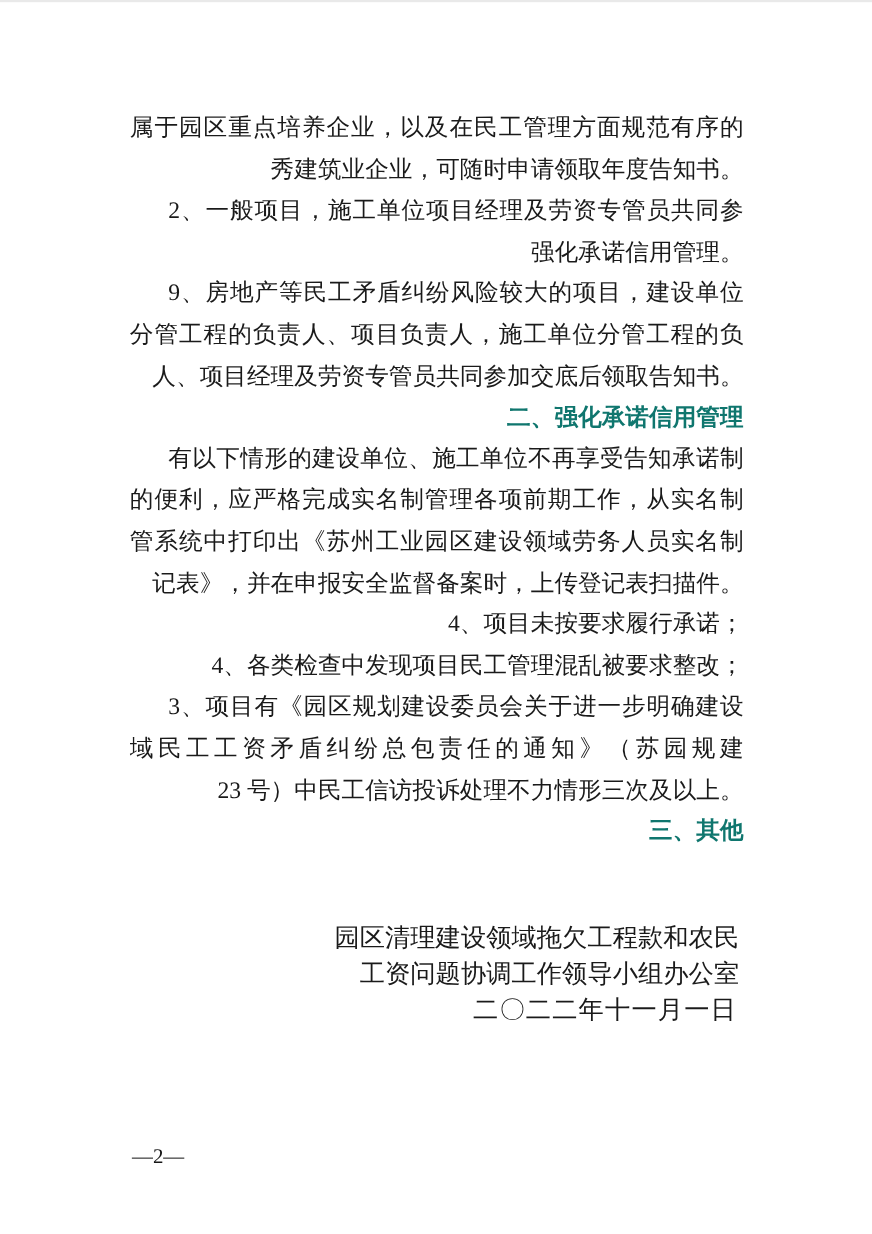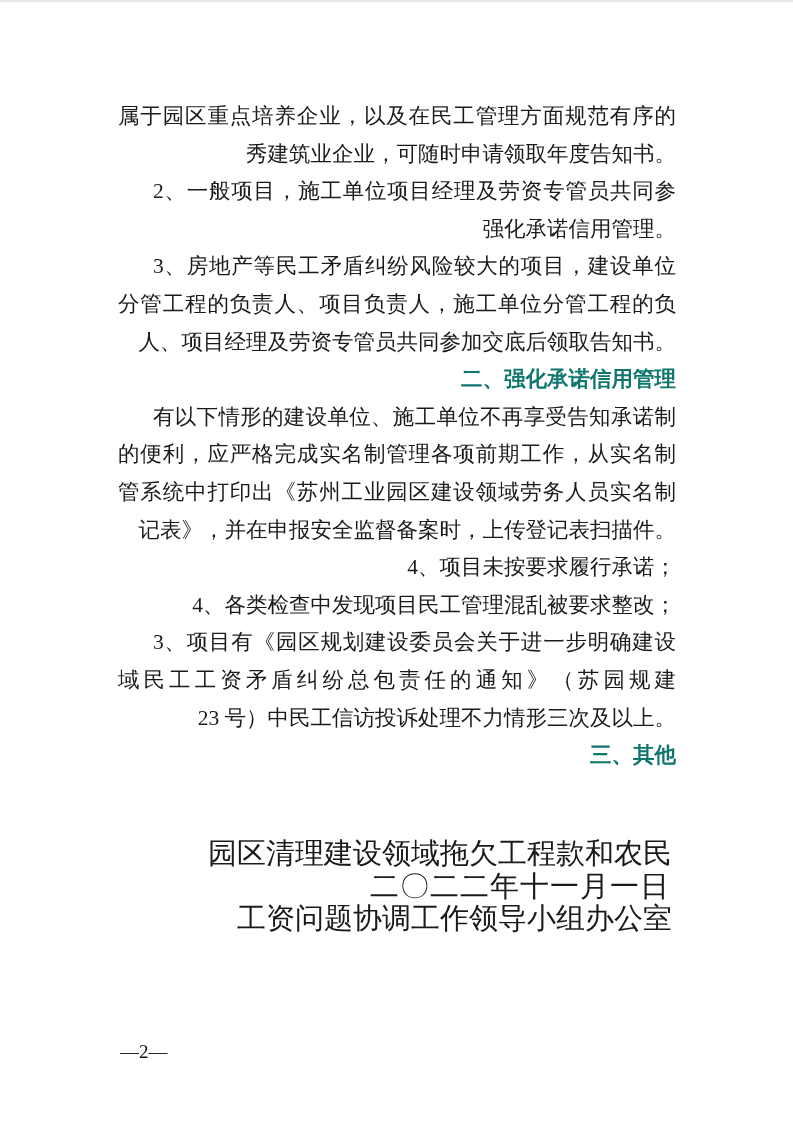--- a/index.html
+++ b/index.html
@@ -51,21 +51,21 @@
   .signature {
     position: absolute;
     left: 118px;
     top: 837px;
     width: 558px;
     text-align: right;
     padding-right: 0;
     box-sizing: border-box;
   }
   .signature .sig-line {
-    font-size: 29px;
+    font-size: 23px;
     line-height: 32.5px;
     height: 32.5px;
     padding-right: 4px;
     white-space: nowrap;
     overflow: hidden;
   }
   .signature .sig-line.date {
     letter-spacing: 1px;
     padding-right: 6px;
   }
@@ -84,37 +84,37 @@
 
 <div class="page">
   <div class="scan-edge"></div>
 
   <div class="doc-body">
 
   <div class="line just">属于园区重点培养企业，以及在民工管理方面规范有序的优</div>
       <div class="line">秀建筑业企业，可随时申请领取年度告知书。</div>
       <div class="line just ind">2、一般项目，施工单位项目经理及劳资专管员共同参</div>
       <div class="line">强化承诺信用管理。</div>
-      <div class="line just ind">3、房地产等民工矛盾纠纷风险较大的项目，建设单位</div>
+      <div class="line just ind">9、房地产等民工矛盾纠纷风险较大的项目，建设单位</div>
       <div class="line just">分管工程的负责人、项目负责人，施工单位分管工程的负责</div>
       <div class="line">人、项目经理及劳资专管员共同参加交底后领取告知书。</div>
       <div class="line ind bold">二、强化承诺信用管理</div>
       <div class="line just ind">有以下情形的建设单位、施工单位不再享受告知承诺制</div>
       <div class="line just">的便利，应严格完成实名制管理各项前期工作，从实名制监</div>
       <div class="line just">管系统中打印出《苏州工业园区建设领域劳务人员实名制登</div>
       <div class="line">记表》，并在申报安全监督备案时，上传登记表扫描件。</div>
       <div class="line ind">4、项目未按要求履行承诺；</div>
       <div class="line ind">4、各类检查中发现项目民工管理混乱被要求整改；</div>
       <div class="line just ind">3、项目有《园区规划建设委员会关于进一步明确建设</div>
       <div class="line just">域民工工资矛盾纠纷总包责任的通知》（苏园规建〔2021〕</div>
       <div class="line">23 号）中民工信访投诉处理不力情形三次及以上。</div>
       <div class="line ind bold">三、其他</div>
     </div>
 
   <div class="signature">
 
   <div class="sig-line">园区清理建设领域拖欠工程款和农民</div>
+      <div class="sig-line">工资问题协调工作领导小组办公室</div>
       <div class="sig-line date">二〇二二年十一月一日</div>
-      <div class="sig-line">工资问题协调工作领导小组办公室</div>
     </div>
 
   <div class="page-number">—2—</div>
 </div>
 
 </body></html>

